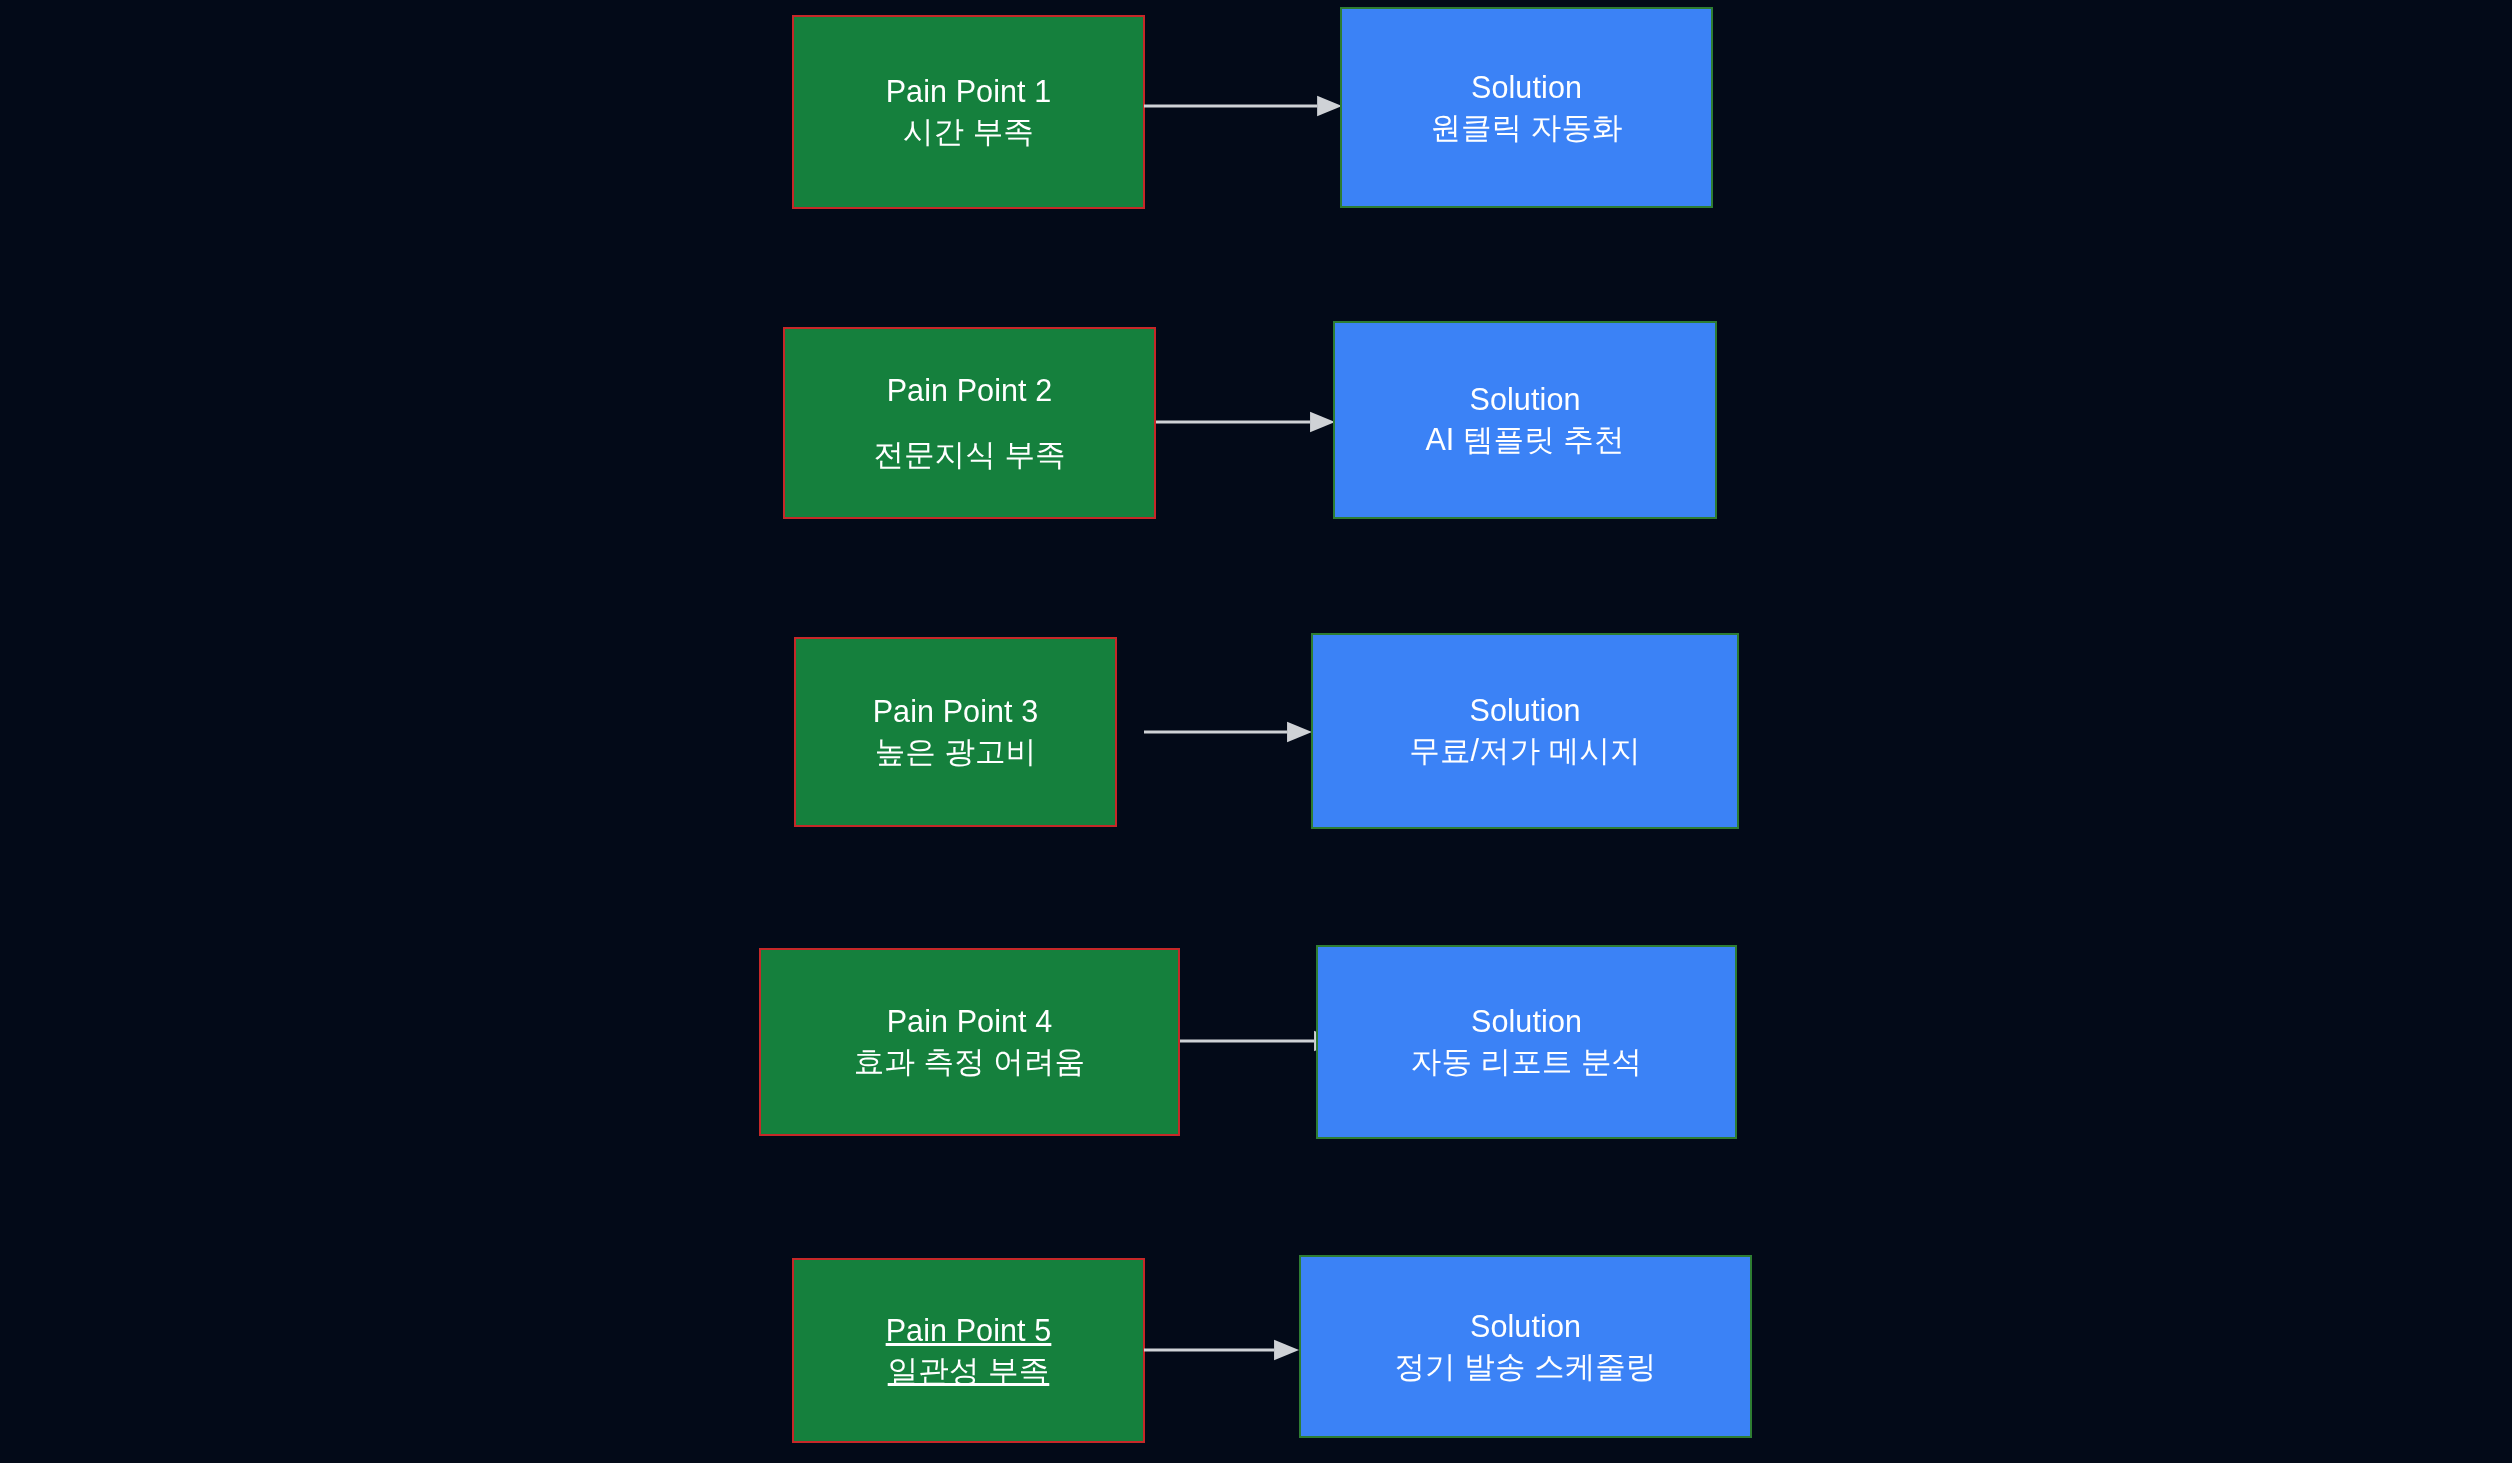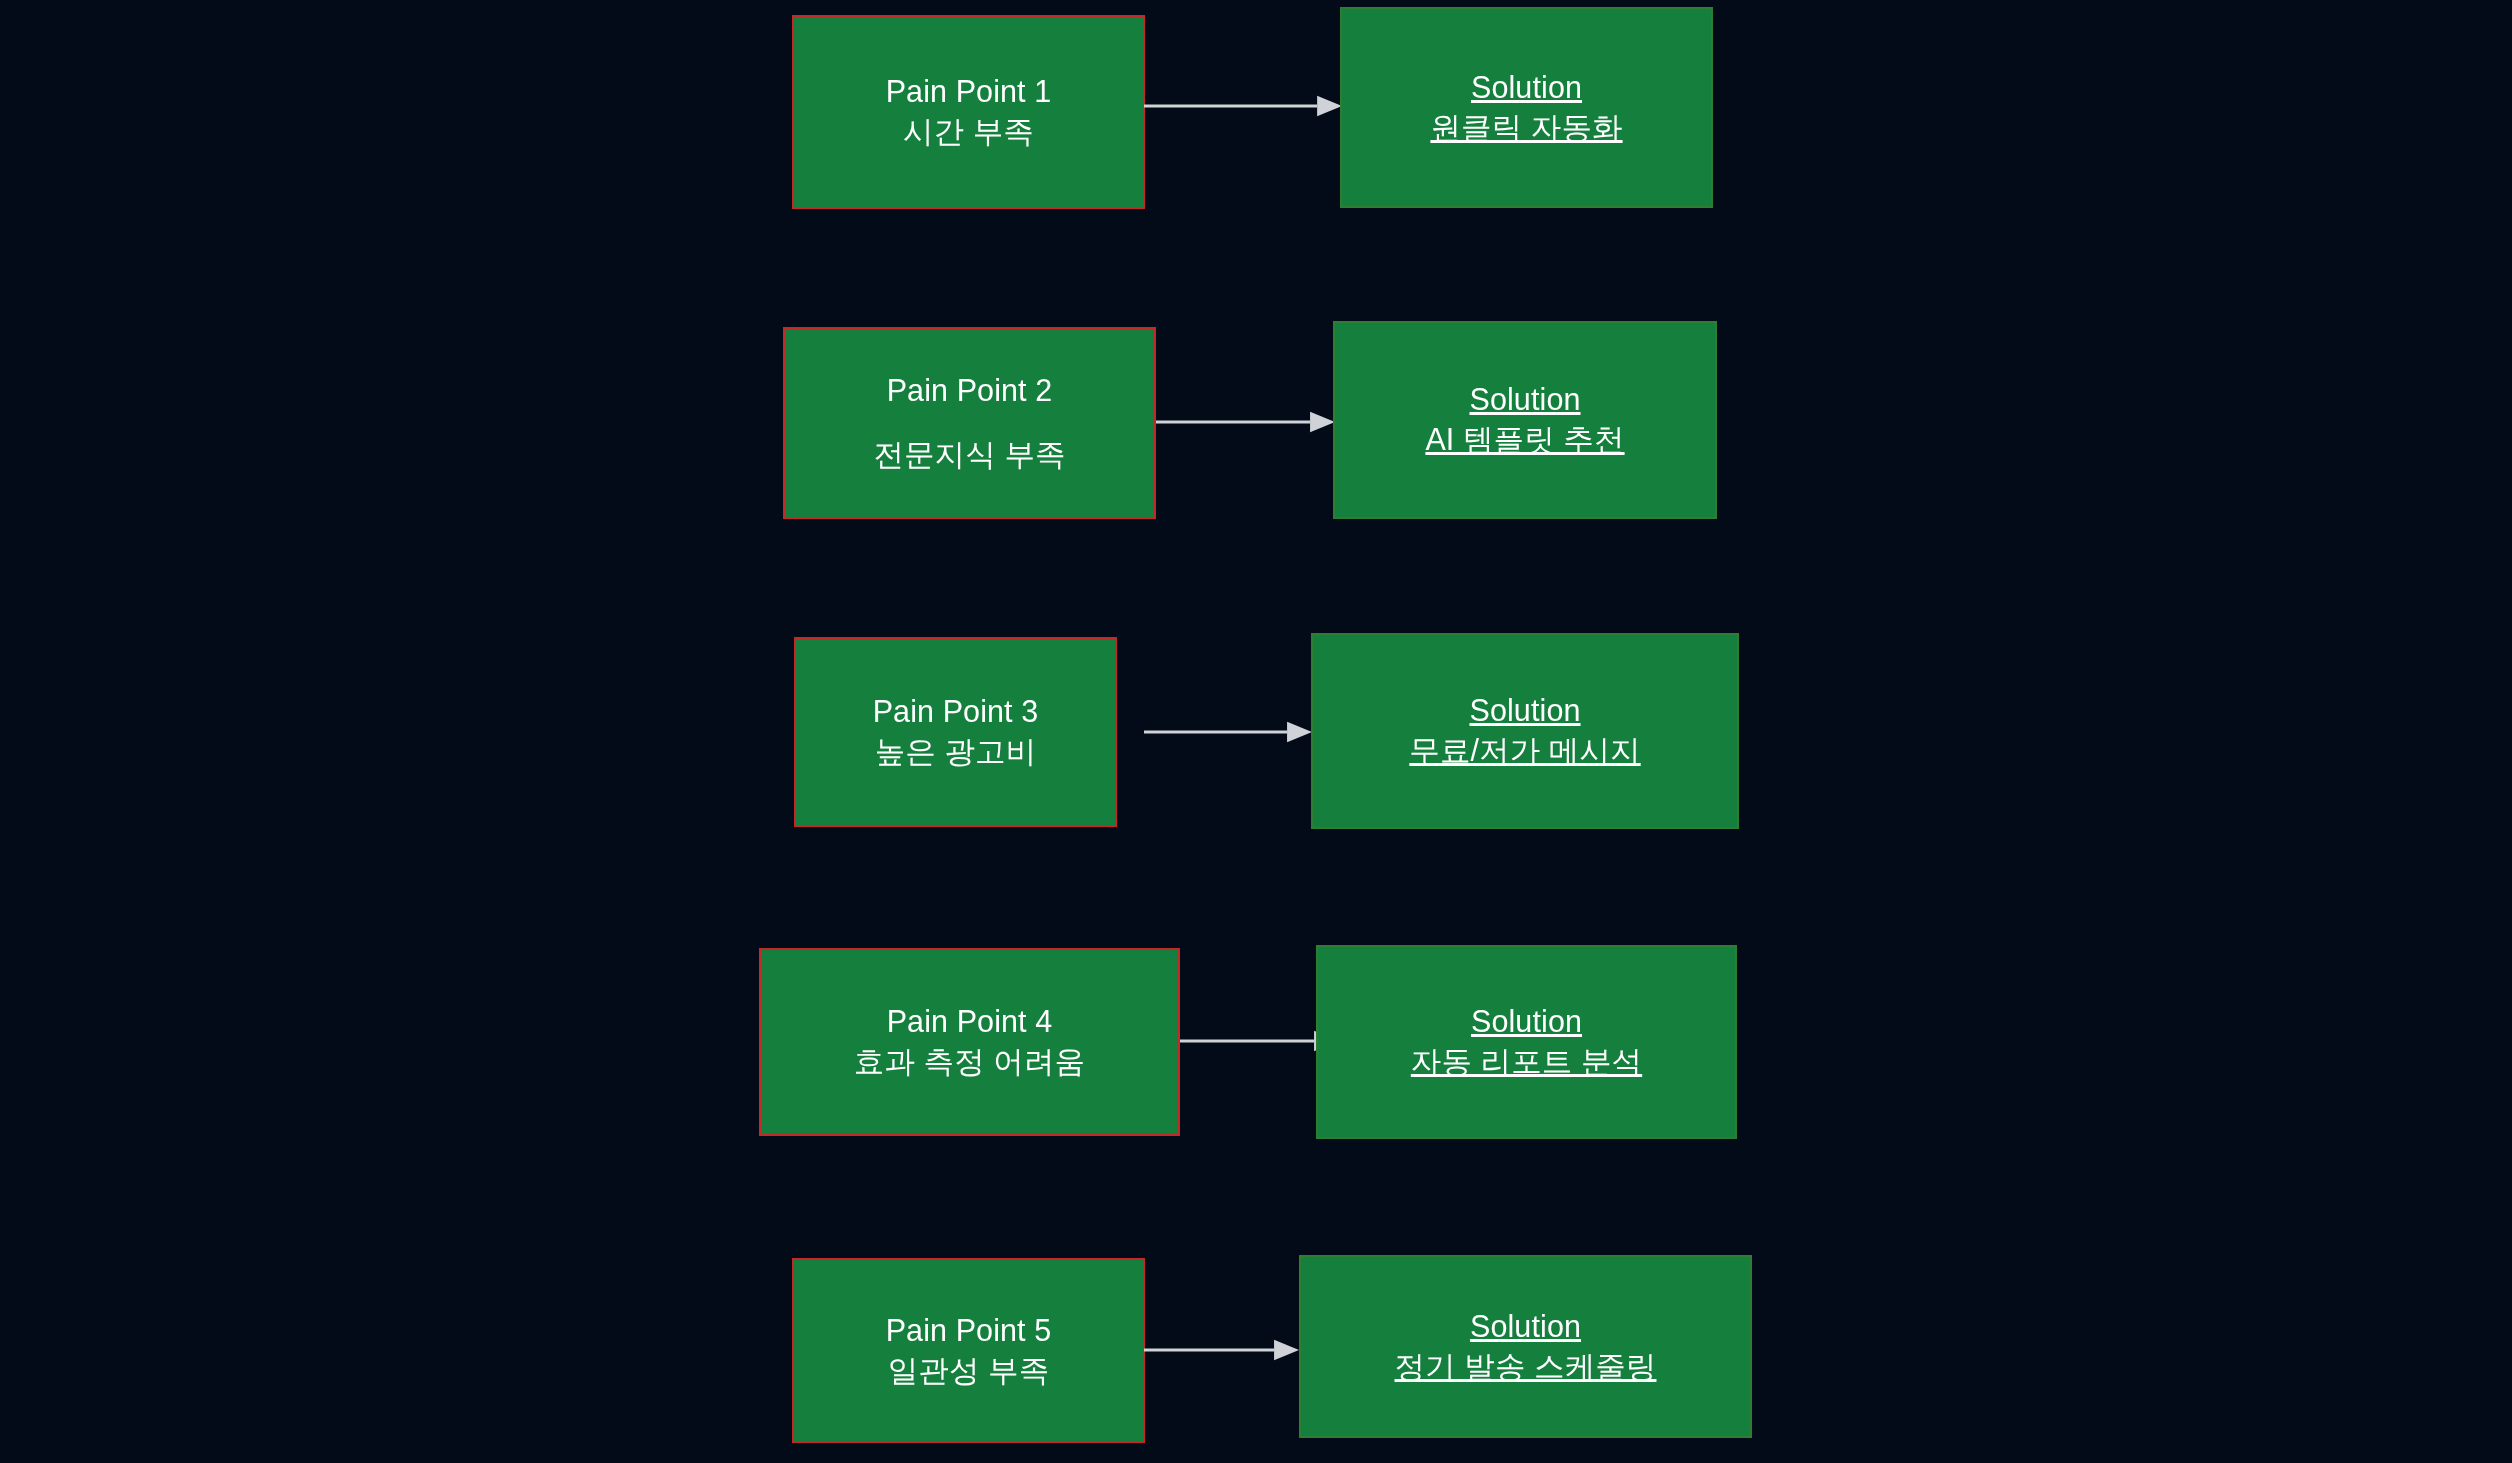--- a/index.html
+++ b/index.html
@@ -35,23 +35,22 @@
     color: #ffffff;
     line-height: 1.30;
     letter-spacing: 0.1px;
     font-weight: 400;
   }
   .node-pain {
     background: #15803d;
     border: 2.8px solid #C62828;
   }
   .node-solution {
-    background: #15803d;
+    background: #3b82f6;
     border: 2.8px solid #2E7D32;
-    text-decoration: underline;
   }
   .node-line-1 {
     display: block;
   }
   .node-line-2 {
     display: block;
   }
   .arrow-svg {
     position: absolute;
     overflow: visible;
@@ -132,21 +131,21 @@
       <polygon class="arrow-head" points="145,4 172,15 145,26"></polygon>
     </svg>
 
     <div class="node-box node-solution" style="left:1316px; top:945px; width:421px; height:194px; font-size:30.5px;">
       <span class="node-line-1">Solution</span>
       <span class="node-line-2">자동 리포트 분석</span>
     </div>
   </div>
 
   <div class="flow-row">
-    <div class="node-box node-pain" style="left:792px; top:1258px; width:353px; height:185px; font-size:30.5px;">
+    <div class="node-box node-pain" style="left:792px; top:1258px; width:353px; height:185px; font-size:30.5px;text-decoration:underline;">
       <span class="node-line-1">Pain Point 5</span>
       <span class="node-line-2">일관성 부족</span>
     </div>
 
     <svg class="arrow-svg" style="left:1144px; top:1336px; width:155px; height:28px;" viewBox="0 0 168 30">
       <line class="arrow-line" x1="0" y1="15" x2="141" y2="15"></line>
       <polygon class="arrow-head" points="141,4 168,15 141,26"></polygon>
     </svg>
 
     <div class="node-box node-solution" style="left:1299px; top:1255px; width:453px; height:183px; font-size:30.5px;">

